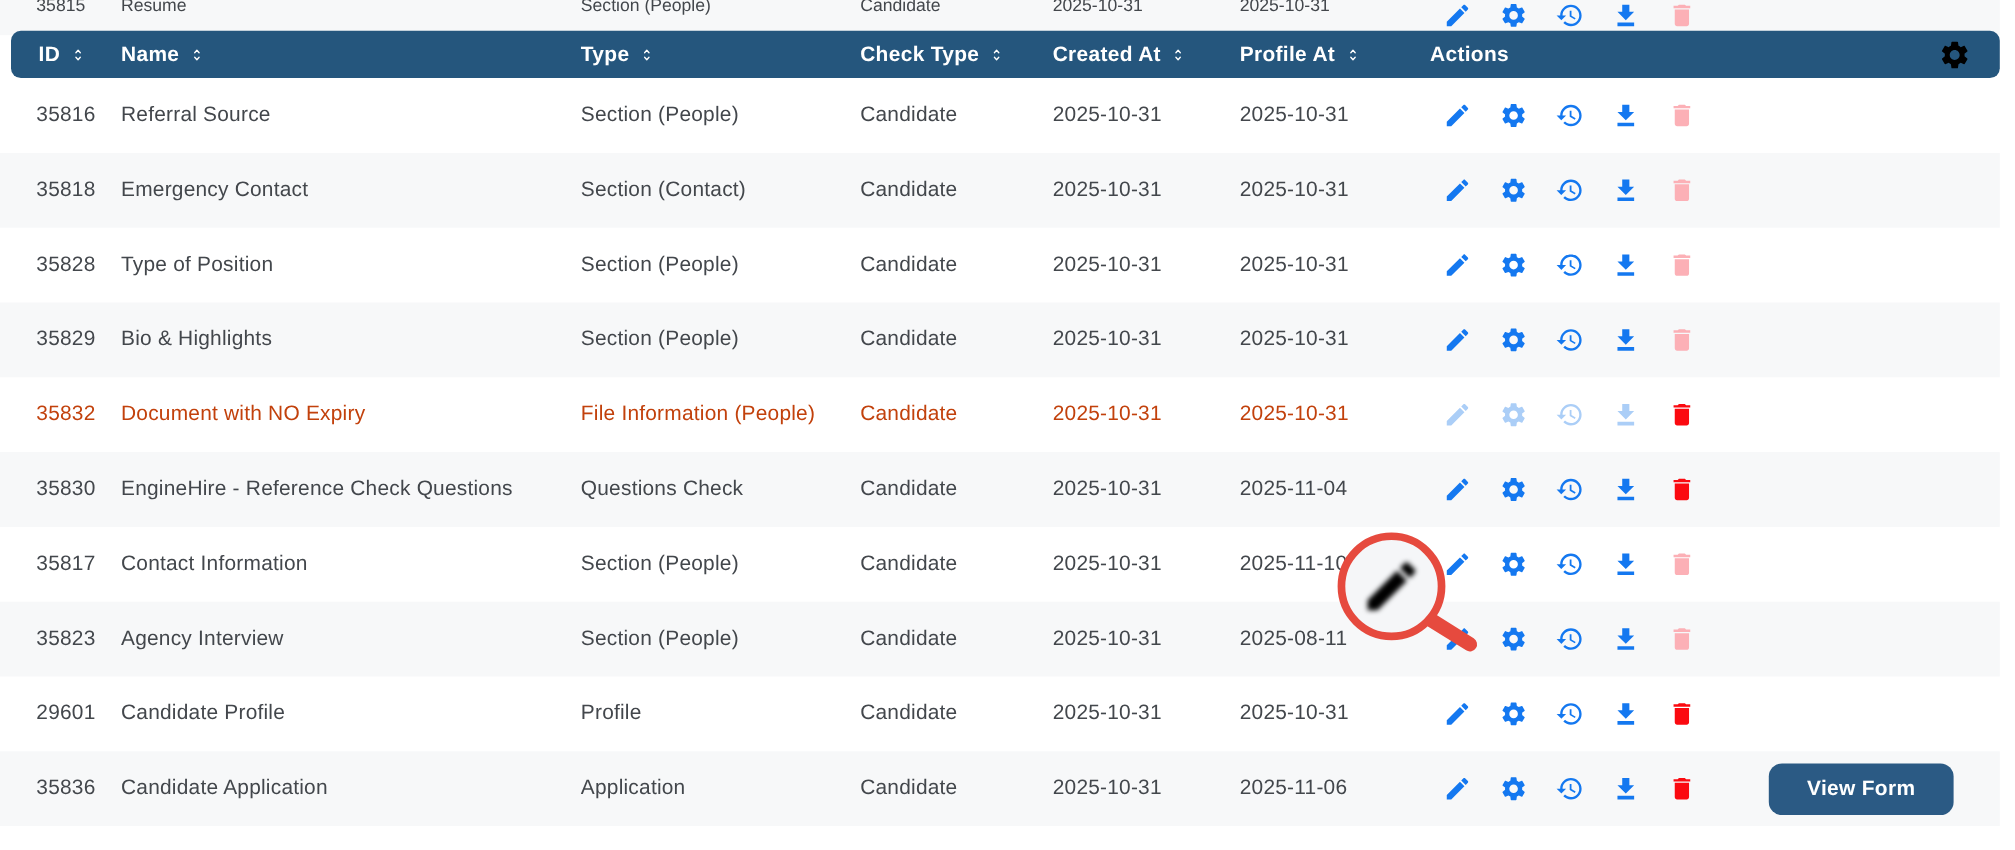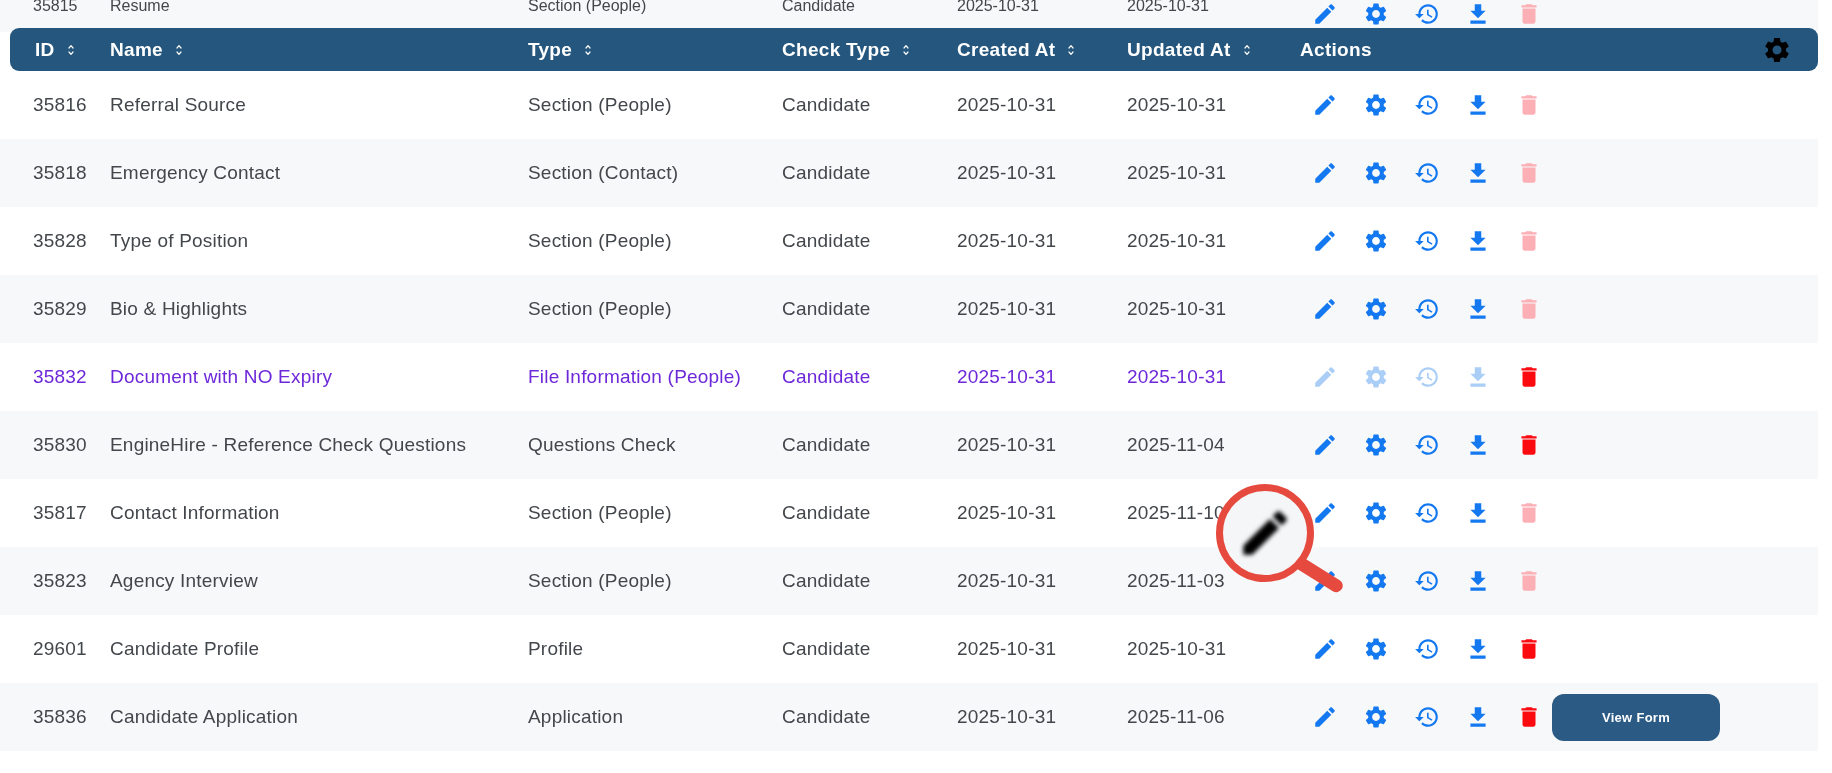--- a/index.html
+++ b/index.html
@@ -31,32 +31,32 @@
   }
   .th{display:flex; align-items:center; gap:9px; font-weight:bold; font-size:19px; letter-spacing:.3px;}
   .th.th-id{padding-left:25px;}
   .header-gear{position:absolute; right:26px; top:50%; transform:translateY(-50%); cursor:pointer; line-height:0;}
   
   .rows{position:absolute; top:71px; left:0; width:1818px; z-index:0;}
   .row{height:68px; font-size:19px; letter-spacing:.2px;}
   .row:nth-child(even){background:#f7f8f9;}
   .cell{white-space:nowrap; overflow:hidden;}
   .cell-id{padding-left:33px;}
-  .row.disabled .cell{color:#6d28d9;}
+  .row.disabled .cell{color:#c2410c;}
   .actions{display:flex; align-items:center; gap:25px; padding-left:12px;}
   .icon-btn{width:26px; height:26px; line-height:0; cursor:pointer; flex:0 0 auto;}
   .icon-blue{fill:#1478f0;}
   .row.disabled .icon-blue{fill:#abcef7;}
   .trash-pink{fill:#fcb0b6;}
   .trash-red{fill:#fb0a10;}
   
   .view-form-btn{
-    position:absolute; left:1552px; top:694px; width:168px; height:47px;
+    position:absolute; left:1608px; top:694px; width:168px; height:47px;
     background:#2b5a84; color:#ffffff; border:none; border-radius:12px;
-    font-size:13px; font-weight:bold; font-family:"Liberation Sans", sans-serif;
+    font-size:19px; font-weight:bold; font-family:"Liberation Sans", sans-serif;
     letter-spacing:.3px; cursor:pointer; z-index:2;
   }
   
   .magnifier{position:absolute; left:1216px; top:484px; width:98px; height:98px; z-index:6; pointer-events:none;}
   .mag-handle{
     position:absolute; left:80px; top:70px; width:54px; height:13px;
     background:#e64a3e; border-radius:7px; transform:rotate(32deg);
     transform-origin:left center;
   }
   .mag-circle{
@@ -132,21 +132,21 @@
             </svg></span>
   </div>
         <div class="th">
     <span class="th-label">Created At</span>
     <span class="sort-icon"><svg viewBox="0 0 24 42" fill="none" stroke="#ffffff" stroke-width="3.6" stroke-linecap="round" stroke-linejoin="round" width="14" height="14">
               <path d="M6 15 L12 8 L18 15"></path>
               <path d="M6 27 L12 34 L18 27"></path>
             </svg></span>
   </div>
         <div class="th">
-    <span class="th-label">Updated At</span>
+    <span class="th-label">Profile At</span>
     <span class="sort-icon"><svg viewBox="0 0 24 42" fill="none" stroke="#ffffff" stroke-width="3.6" stroke-linecap="round" stroke-linejoin="round" width="14" height="14">
               <path d="M6 15 L12 8 L18 15"></path>
               <path d="M6 27 L12 34 L18 27"></path>
             </svg></span>
   </div>
         <div class="th">
     <span class="th-label">Actions</span>
 
   </div>
       </div>
@@ -337,21 +337,21 @@
             </svg></span>
     </div>
     <div class="cell-extra"></div>
   </div>
       <div class="row row-grid">
     <div class="cell cell-id">35823</div>
     <div class="cell cell-name">Agency Interview</div>
     <div class="cell cell-type">Section (People)</div>
     <div class="cell cell-usertype">Candidate</div>
     <div class="cell cell-created">2025-10-31</div>
-    <div class="cell cell-updated">2025-11-03</div>
+    <div class="cell cell-updated">2025-08-11</div>
     <div class="actions">
       <span class="icon-btn icon-blue"><svg viewBox="0 0 24 24" width="26" height="26">
               <path d="M3 17.25V21h3.75L17.81 9.94l-3.75-3.75L3 17.25zM20.71 7.04c.39-.39.39-1.02 0-1.41l-2.34-2.34c-.39-.39-1.02-.39-1.41 0l-1.83 1.83 3.75 3.75 1.83-1.83z"></path>
             </svg></span>
       <span class="icon-btn icon-blue"><svg viewBox="0 0 24 24" width="26" height="26">
               <path d="M19.14 12.94c.04-.3.06-.61.06-.94 0-.32-.02-.64-.07-.94l2.03-1.58c.18-.14.23-.41.12-.61l-1.92-3.32c-.12-.22-.37-.29-.59-.22l-2.39.96c-.5-.38-1.03-.7-1.62-.94l-.36-2.54c-.04-.24-.24-.41-.48-.41h-3.84c-.24 0-.43.17-.47.41l-.36 2.54c-.59.24-1.13.57-1.62.94l-2.39-.96c-.22-.08-.47 0-.59.22L2.74 8.87c-.12.21-.08.47.12.61l2.03 1.58c-.05.3-.09.63-.09.94s.02.64.07.94l-2.03 1.58c-.18.14-.23.41-.12.61l1.92 3.32c.12.22.37.29.59.22l2.39-.96c.5.38 1.03.7 1.62.94l.36 2.54c.05.24.24.41.48.41h3.84c.24 0 .44-.17.47-.41l.36-2.54c.59-.24 1.13-.56 1.62-.94l2.39.96c.22.08.47 0 .59-.22l1.92-3.32c.12-.22.07-.47-.12-.61l-2.01-1.58zM12 15.6c-1.98 0-3.6-1.62-3.6-3.6s1.62-3.6 3.6-3.6 3.6 1.62 3.6 3.6-1.62 3.6-3.6 3.6z"></path>
             </svg></span>
       <span class="icon-btn icon-blue"><svg viewBox="0 0 24 24" width="26" height="26">
               <path d="M13 3c-4.97 0-9 4.03-9 9H1l3.89 3.89.07.14L9 12H6c0-3.87 3.13-7 7-7s7 3.13 7 7-3.13 7-7 7c-1.93 0-3.68-.79-4.94-2.06l-1.42 1.42C8.27 19.99 10.51 21 13 21c4.97 0 9-4.03 9-9s-4.03-9-9-9zm-1 5v5l4.28 2.54.72-1.21-3.5-2.08V8H12z"></path>
             </svg></span>

